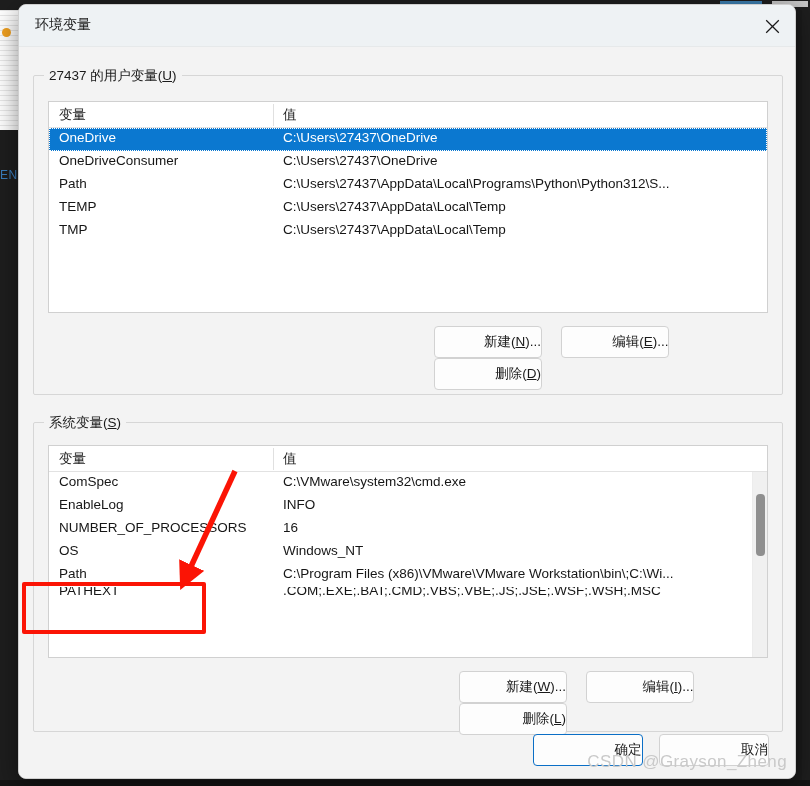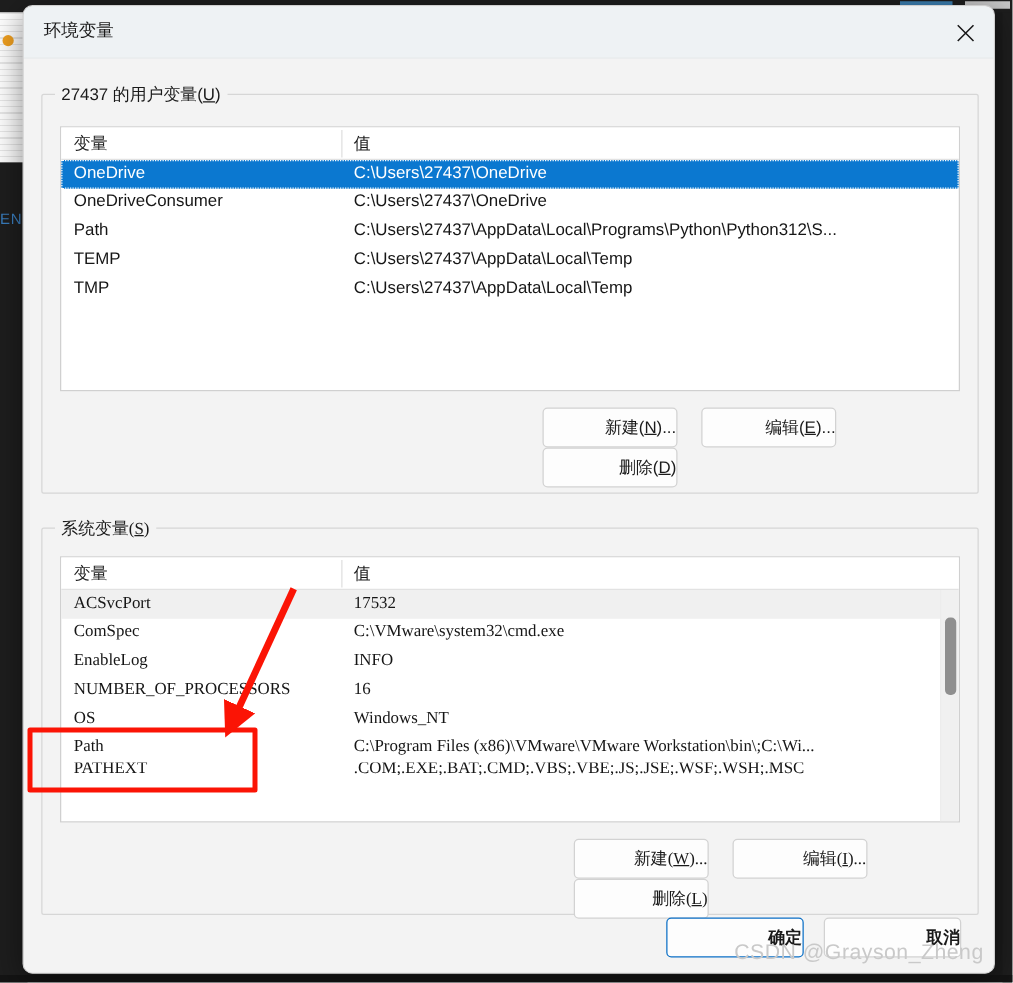--- a/index.html
+++ b/index.html
@@ -105,21 +105,21 @@
     top: -9px; left: 10px;
     background: #f3f3f3;
     padding: 0 5px;
     font-size: 13.5px;
     color: #1a1a1a;
     white-space: nowrap;
   }
   .group-legend u { text-decoration: underline; }
 
   #user-group { left: 14px; top: 28px; width: 750px; height: 320px; }
-  #sys-group  { left: 14px; top: 375px; width: 750px; height: 310px; font-family: Liberation Serif, serif; }
+  #sys-group  { left: 14px; top: 375px; width: 750px; height: 310px; }
 
   
   .listview {
     position: absolute;
     background: #ffffff;
     border: 1px solid #d0d0d0;
   }
   #user-list { left: 14px; top: 25px; width: 720px; height: 212px; }
   #sys-list  { left: 14px; top: 22px; width: 720px; height: 213px; }
 
@@ -204,21 +204,21 @@
 
   .footer-btns {
     position: absolute;
     right: 14px; bottom: 14px;
   }
   .btn.primary {
     border: 1px solid #0b6fc6;
     background: #fdfdfd;
     width: 110px;
   }
-  .btn.footer { width: 110px; margin-right: 12px; font-weight: bold; }
+  .btn.footer { width: 110px; margin-right: 12px; }
 
   
   .anno-rect {
     position: absolute;
     left: 22px; top: 582px;
     width: 184px; height: 52px;
     border: 4px solid #fb1405;
     border-radius: 2px;
     pointer-events: none;
   }
@@ -319,24 +319,20 @@
         <div class="group-legend"><span>系统变量(</span><u>S</u><span>)</span></div>
 
         <div class="listview" id="sys-list">
           <div class="lv-header">
             <div class="col c1">变量</div>
             <div class="divider"></div>
             <div class="col c2">值</div>
           </div>
           <div class="lv-rows">
 
-            <div class="lv-row alt">
-              <span class="name">ACSvcPort</span>
-              <span class="value">17532</span>
-            </div>
             <div class="lv-row">
               <span class="name">ComSpec</span>
               <span class="value">C:\VMware\system32\cmd.exe</span>
             </div>
             <div class="lv-row">
               <span class="name">EnableLog</span>
               <span class="value">INFO</span>
             </div>
             <div class="lv-row">
               <span class="name">NUMBER_OF_PROCESSORS</span>

